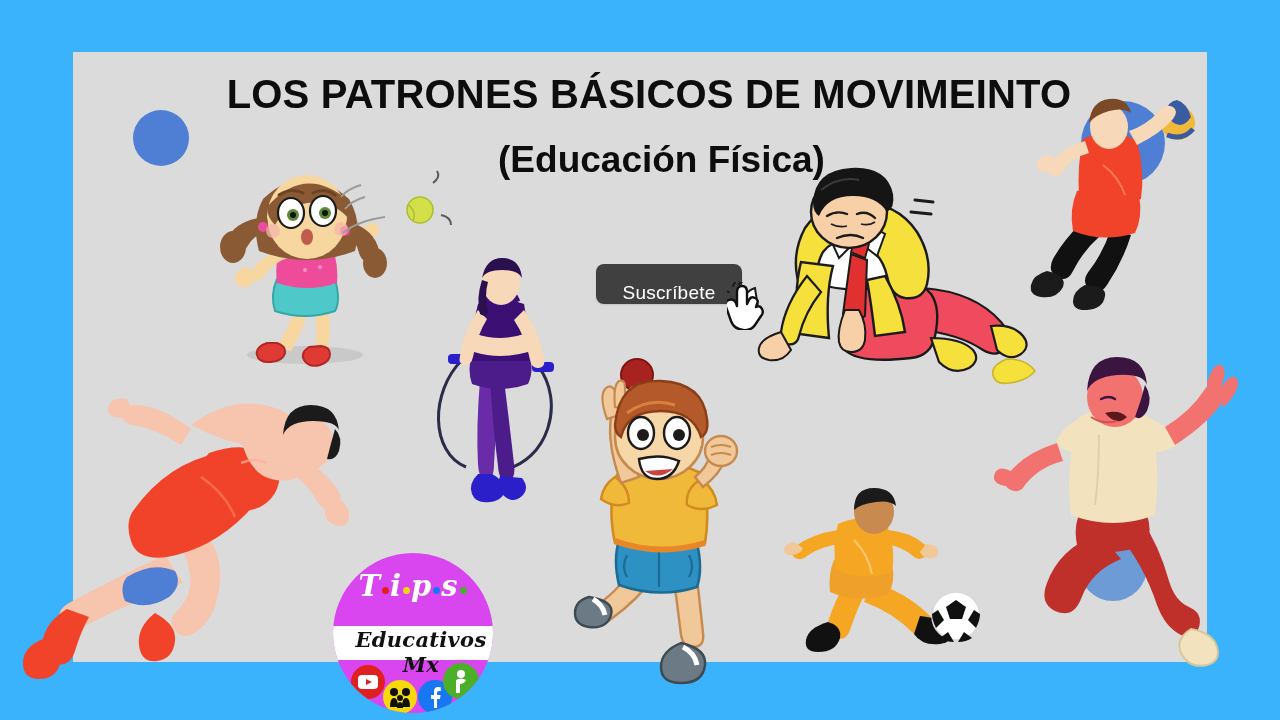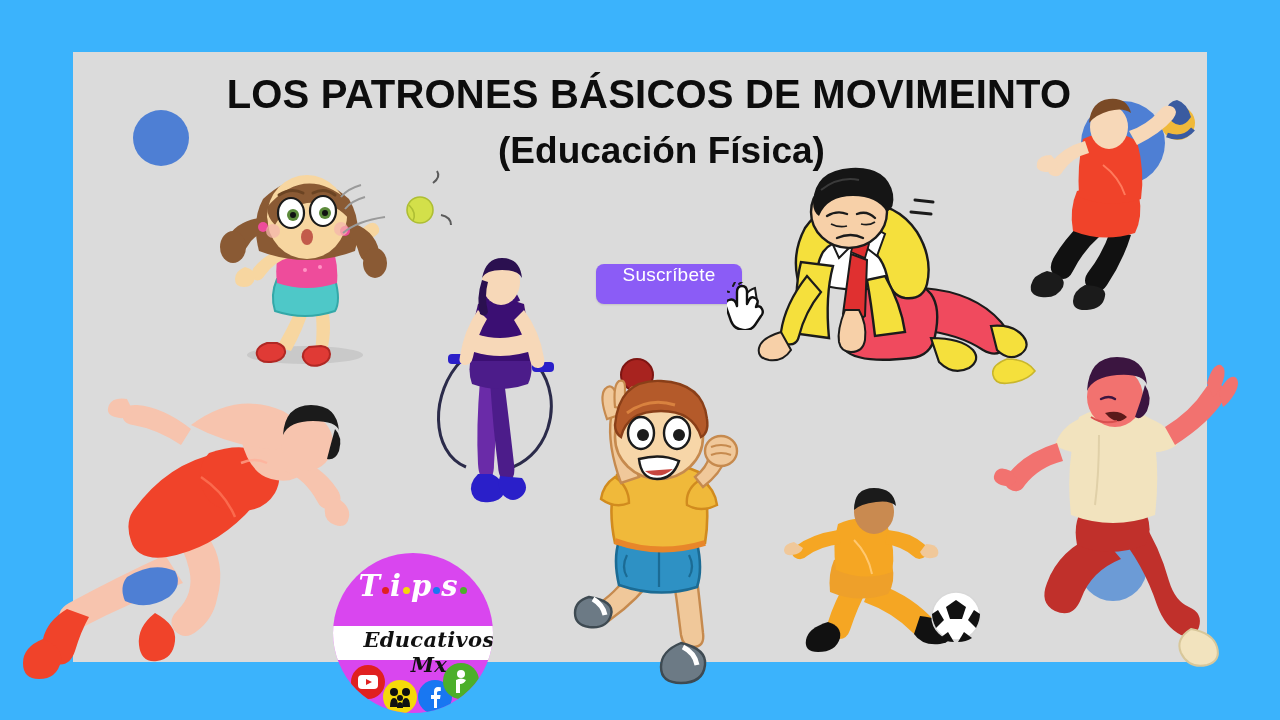--- a/index.html
+++ b/index.html
@@ -18,36 +18,36 @@
     background:#DBDBDB;
   }
 
   
   .title-wrap{position:absolute;left:73px;top:72px;width:1134px;text-align:center;z-index:30;}
   .title-main{
     font-size:40px;font-weight:700;color:#0D0D0D;letter-spacing:.2px;
     line-height:1.12;white-space:nowrap;margin-left:18px;
   }
   .title-sub{
-    font-size:37px;font-weight:700;color:#0D0D0D;line-height:1.2;margin-top:12px;
+    font-size:37px;font-weight:700;color:#0D0D0D;line-height:1.2;margin-top:21px;
     white-space:nowrap;
     padding-left:43px;
   }
 
   
   .blue-dot{
     position:absolute;left:133px;top:110px;width:56px;height:56px;border-radius:50%;
     background:#4E7FD4;z-index:20;
   }
 
   
   .subscribe{
     position:absolute;left:596px;top:264px;width:146px;height:40px;
-    background:#8b5cf6;border-radius:8px;
-    display:flex;align-items:flex-start;justify-content:center;
+    background:#404040;border-radius:8px;
+    display:flex;align-items:flex-end;justify-content:center;
     color:#fff;font-size:19px;font-weight:400;letter-spacing:.2px;
     z-index:40;box-shadow:0 1px 2px rgba(0,0,0,.12);
   }
   .cursor-hand{position:absolute;left:727px;top:282px;width:40px;height:48px;z-index:41;}
 
   
   .fig{position:absolute;z-index:15;}
   .fig svg{display:block;overflow:visible;}
 
   
@@ -57,21 +57,21 @@
   }
   .logo-band{
     position:absolute;left:0;top:73px;width:160px;height:34px;background:#fff;
   }
   .logo-tips{
     position:absolute;left:0;top:16px;width:160px;text-align:center;
     color:#fff;font-size:29px;font-style:italic;font-weight:700;
     font-family:"DejaVu Serif", serif;letter-spacing:1px;
   }
   .logo-edu{
-    position:absolute;left:16px;top:74px;width:160px;text-align:center;
+    position:absolute;left:8px;top:74px;width:160px;text-align:center;
     color:#111;font-size:21px;font-style:italic;font-weight:700;
     font-family:"DejaVu Serif", serif;letter-spacing:.3px;
   }
   .dotc{display:inline-block;width:7px;height:7px;border-radius:50%;vertical-align:2px;margin:0 1px;}
   .social-row{
     position:absolute;left:0;top:110px;width:160px;height:46px;
   }
   .soc{position:absolute;border-radius:50%;display:flex;align-items:center;justify-content:center;}
   .soc-yt{left:18px;top:2px;width:34px;height:34px;background:#E02020;}
   .soc-fam{left:50px;top:17px;width:34px;height:34px;background:#F5D90A;}

